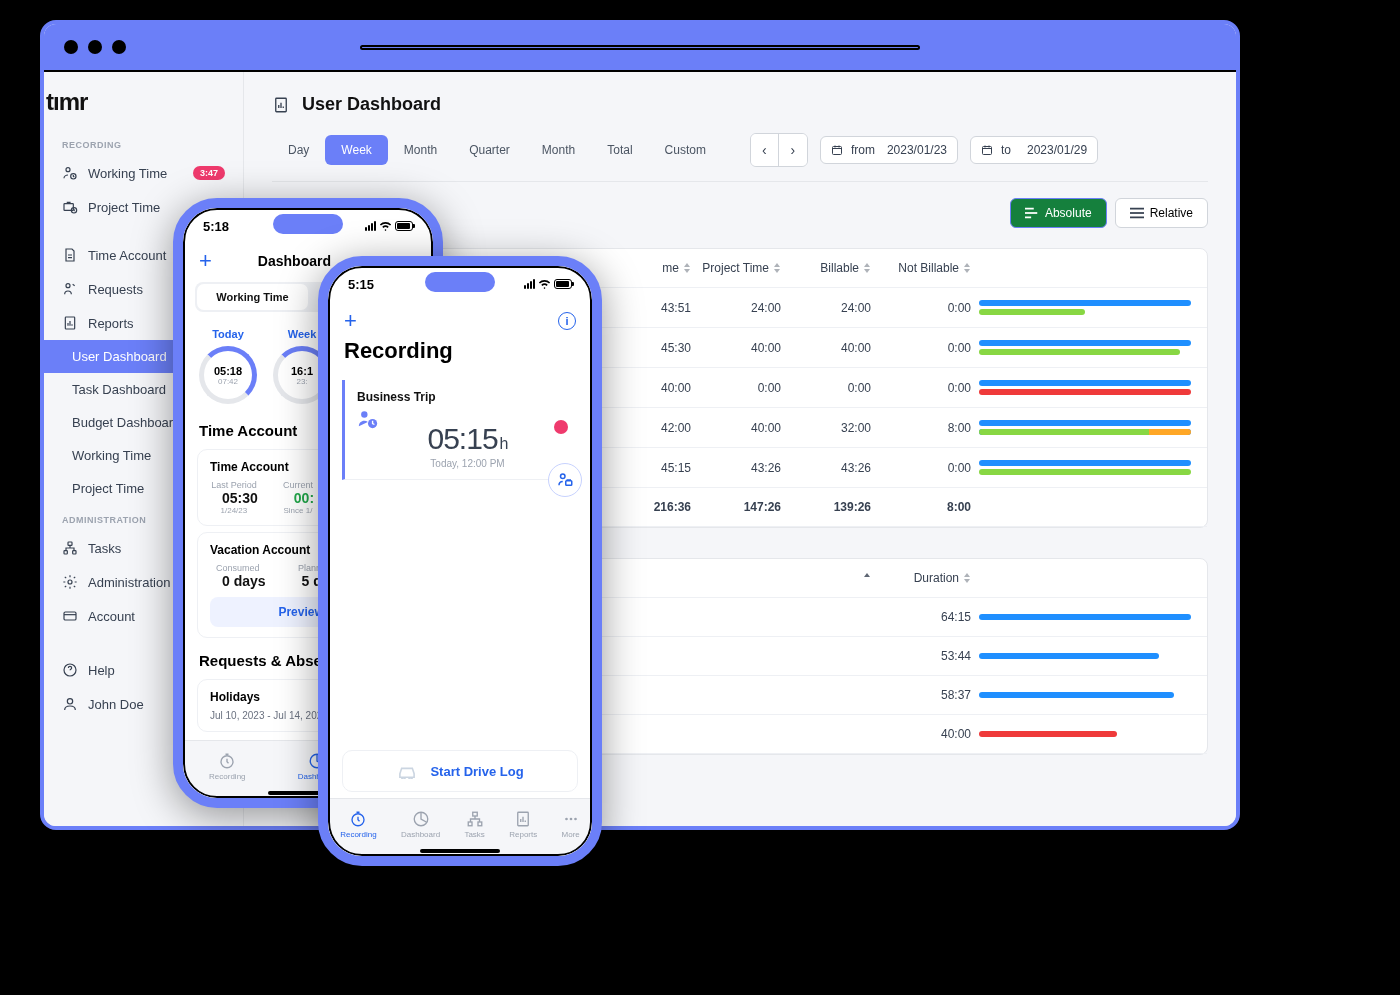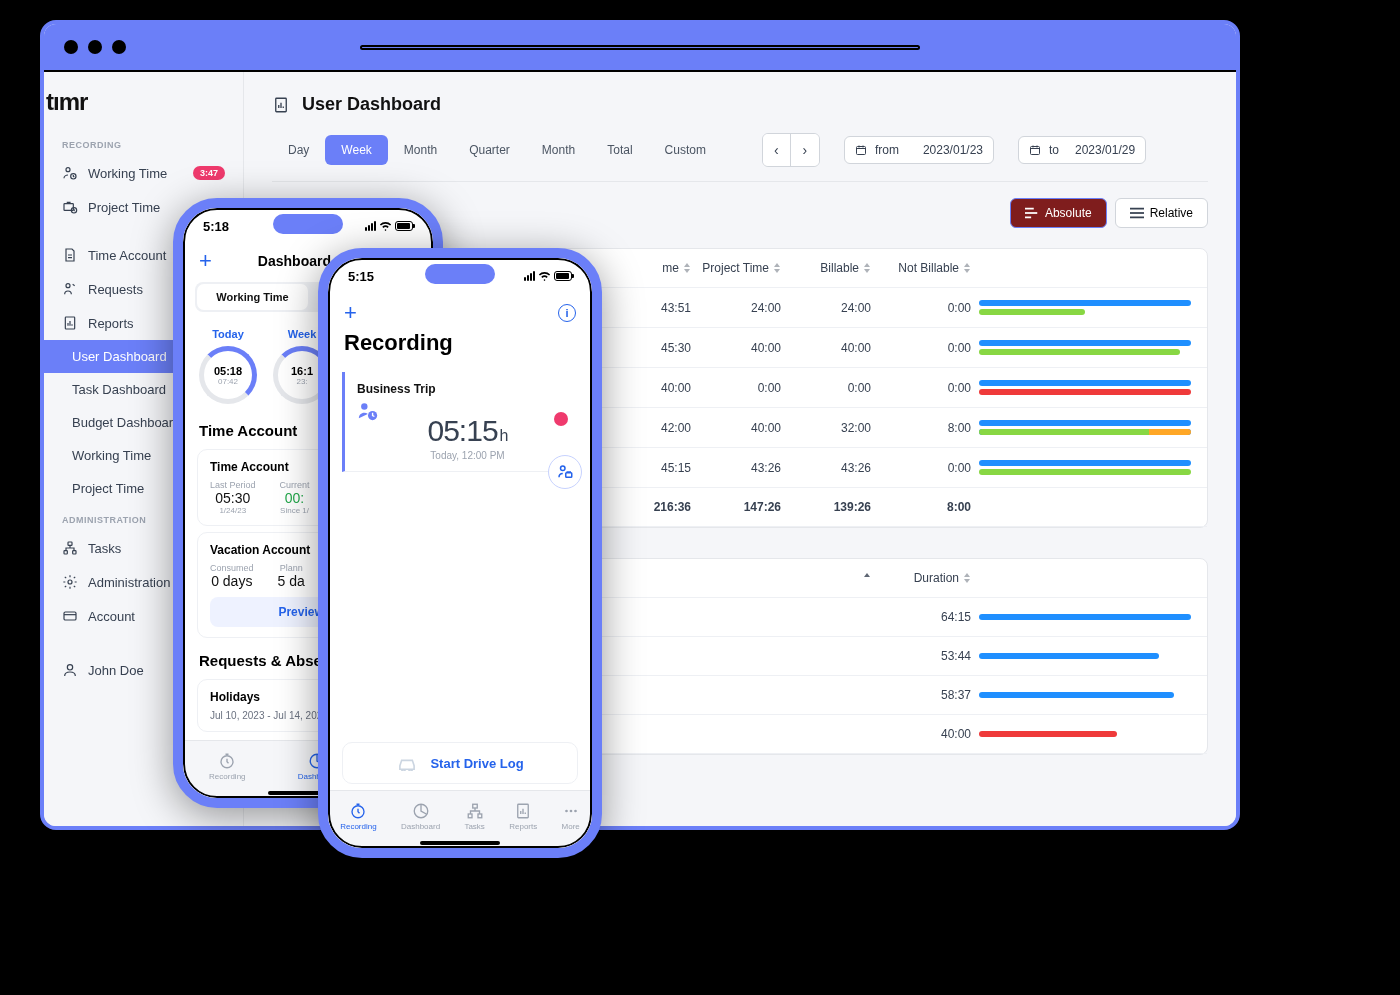--- a/index.html
+++ b/index.html
@@ -19,31 +19,31 @@
 .nav-item { display: flex; align-items: center; gap: 10px; padding: 9px 18px; font-size: 13px; color: #374151; cursor: pointer; position: relative; }
 .nav-item.active { background: #6B7FF8; color: #fff; }
 .nav-item .icon { width: 16px; height: 16px; flex-shrink: 0; }
 .badge { background: #ef3a6d; color: #fff; font-size: 9px; font-weight: 700; padding: 2px 7px; border-radius: 999px; margin-left: auto; }
 .nav-sub { padding-left: 28px; }
 
 
 .main { position: absolute; top: 48px; left: 200px; right: 0; bottom: 0; background: #f5f6f9; overflow: hidden; }
 .page-header { padding: 22px 28px 0; }
 .page-title-row { display: flex; align-items: center; gap: 12px; font-size: 18px; font-weight: 600; color: #111; }
-.filters-row { display: flex; align-items: center; gap: 12px; margin-top: 18px; border-bottom: 1px solid #e5e7eb; padding-bottom: 14px; }
+.filters-row { display: flex; align-items: center; gap: 0; margin-top: 18px; border-bottom: 1px solid #e5e7eb; padding-bottom: 14px; }
 .range-tabs { display: flex; gap: 0; }
 .range-tab { padding: 8px 16px; font-size: 12px; color: #4b5563; cursor: pointer; border-radius: 6px; }
 .range-tab.active { background: #6B7FF8; color: #fff; }
 .pager { display: flex; margin-left: 28px; border: 1px solid #d1d5db; border-radius: 6px; overflow: hidden; }
 .pager-btn { width: 28px; height: 32px; display: flex; align-items: center; justify-content: center; font-size: 14px; color: #374151; cursor: pointer; background: #fff; }
 .pager-btn:first-child { border-right: 1px solid #d1d5db; }
 .date-pick { display: flex; align-items: center; gap: 8px; margin-left: 12px; border: 1px solid #d1d5db; border-radius: 6px; padding: 6px 10px; font-size: 12px; background: #fff; color: #374151; }
 .view-toggle { margin-left: auto; display: flex; gap: 8px; padding: 16px 28px 0 0; justify-content: flex-end; }
 .toggle-btn { display: flex; align-items: center; gap: 6px; padding: 7px 14px; font-size: 12px; border: 1px solid #d1d5db; border-radius: 6px; background: #fff; cursor: pointer; }
-.toggle-btn.active { background: #7f1d1d; color: #fff; border-color: #6B7FF8; }
+.toggle-btn.active { background: #15803d; color: #fff; border-color: #6B7FF8; }
 
 
 .table-wrap { margin: 20px 28px 0; background: #fff; border: 1px solid #e5e7eb; border-radius: 8px; padding: 0; }
 .table-head, .table-row { display: grid; grid-template-columns: 1fr 90px 90px 100px 220px; align-items: center; padding: 12px 16px; font-size: 12px; border-bottom: 1px solid #eef0f4; }
 .table-head { color: #374151; font-weight: 400; }
 .th { display: flex; align-items: center; justify-content: flex-end; gap: 4px; }
 .td { text-align: right; color: #374151; }
 .table-row.totals { font-weight: 700; }
 .bars { display: flex; flex-direction: column; gap: 3px; padding-left: 8px; }
 .bar { height: 6px; border-radius: 3px; background: #1f8fff; }
@@ -55,21 +55,21 @@
 .seg-orange { background: #ffa726; }
 .seg-red { background: #ef3a3a; }
 
 
 .table-wrap.second .table-head, .table-wrap.second .table-row { grid-template-columns: 1fr 100px 220px; }
 
 
 .phone { position: absolute; border: 10px solid #6B7FF8; border-radius: 44px; background: #fff; box-shadow: 0 8px 40px rgba(0,0,0,.4); overflow: hidden; }
 .phone-inner-border { position: absolute; inset: 0; border: 2px solid #000; border-radius: 34px; pointer-events: none; }
 .phone1 { top: 198px; left: 173px; width: 270px; height: 610px; }
-.phone2 { top: 248px; left: 318px; width: 284px; height: 610px; z-index: 5; }
+.phone2 { top: 256px; left: 318px; width: 284px; height: 610px; z-index: 5; }
 .statusbar { height: 36px; display: flex; align-items: center; justify-content: space-between; padding: 0 20px; font-size: 13px; font-weight: 600; position: relative; }
 .notch { position: absolute; top: 6px; left: 50%; transform: translateX(-50%); width: 70px; height: 20px; background: #6B7FF8; border-radius: 999px; }
 .status-icons { display: flex; gap: 3px; align-items: center; }
 .signal-dots { display: flex; gap: 1px; align-items: flex-end; }
 .signal-dots span { width: 2px; background: #000; border-radius: 1px; }
 .wifi-ic { width: 13px; height: 10px; }
 .batt { width: 18px; height: 10px; border: 1.5px solid #000; border-radius: 3px; position: relative; }
 .batt::after { content: ''; position: absolute; right: -3px; top: 2px; width: 2px; height: 4px; background: #000; border-radius: 0 1px 1px 0; }
 .batt::before { content: ''; position: absolute; left: 1px; top: 1px; bottom: 1px; width: 13px; background: #000; border-radius: 1px; }
 
@@ -83,21 +83,21 @@
 .rings-row { display: flex; gap: 16px; padding: 6px 16px 10px; overflow: hidden; }
 .ring-block { text-align: center; flex-shrink: 0; }
 .ring-label { font-size: 11px; color: #2563eb; font-weight: 600; margin-bottom: 6px; }
 .ring { width: 58px; height: 58px; border-radius: 50%; border: 5px solid #e5e7eb; border-top-color: #6B7FF8; border-right-color: #6B7FF8; display: flex; align-items: center; justify-content: center; flex-direction: column; font-size: 11px; font-weight: 700; transform: rotate(0deg); }
 .ring-sub { font-size: 8px; color: #9ca3af; font-weight: 400; }
 .section-title { font-size: 15px; font-weight: 700; padding: 8px 16px 4px; }
 .card { margin: 6px 14px; border: 1px solid #eef0f4; border-radius: 10px; padding: 10px 12px; background: #fff; }
 .card-h { font-size: 12px; font-weight: 600; margin-bottom: 6px; }
 .stat-row { display: flex; gap: 24px; }
 .stat-col { font-size: 9px; color: #9ca3af; text-align: center; }
-.stat-val { font-size: 14px; font-weight: 400; color: #111; }
+.stat-val { font-size: 14px; font-weight: 700; color: #111; margin-left: 12px; }
 .stat-val.green { color: #22a74a; }
 .stat-sub { font-size: 8px; color: #9ca3af; }
 .preview-link { display: block; background: #eef2ff; color: #2563eb; font-size: 12px; font-weight: 600; text-align: center; padding: 8px; border-radius: 8px; margin-top: 8px; }
 .tabbar { position: absolute; bottom: 0; left: 0; right: 0; height: 58px; background: #f5f6f9; display: flex; justify-content: space-around; align-items: center; padding-bottom: 6px; border-top: 1px solid #e5e7eb; }
 .tab-item { display: flex; flex-direction: column; align-items: center; gap: 2px; font-size: 8px; color: #9ca3af; }
 .tab-item.active { color: #2563eb; }
 .tab-item .ico { width: 18px; height: 18px; }
 .home-ind { position: absolute; bottom: 3px; left: 50%; transform: translateX(-50%); width: 80px; height: 4px; background: #000; border-radius: 999px; }
 
 
@@ -216,20 +216,27 @@
     <div class="nav-item">
       <svg class="icon" viewBox="0 0 24 24" fill="none" stroke="currentColor" stroke-width="1.8">
           <rect x="3" y="6" width="18" height="12" rx="2"></rect>
           <path d="M3 10h18"></path>
         </svg>
       <span>Account</span>
     </div>
     <div style="height:20px"></div>
     <div class="nav-item">
       <svg class="icon" viewBox="0 0 24 24" fill="none" stroke="currentColor" stroke-width="1.8">
+          <circle cx="12" cy="12" r="9"></circle>
+          <path d="M9.5 9a2.5 2.5 0 015 0c0 1.5-2.5 2-2.5 3.5M12 17h.01"></path>
+        </svg>
+      <span>Help</span>
+    </div>
+    <div class="nav-item">
+      <svg class="icon" viewBox="0 0 24 24" fill="none" stroke="currentColor" stroke-width="1.8">
           <circle cx="12" cy="8" r="4"></circle>
           <path d="M4 21c0-4 4-6 8-6s8 2 8 6"></path>
         </svg>
       <span>John Doe</span>
     </div>
   </div>
 
   <div class="main">
     <div class="page-header">
       <div class="page-title-row">
@@ -252,21 +259,21 @@
         <div class="pager">
           <div class="pager-btn">‹</div>
           <div class="pager-btn">›</div>
         </div>
         <div class="date-pick">
           <svg width="12" height="12" viewBox="0 0 24 24" fill="none" stroke="currentColor" stroke-width="2">
               <rect x="3" y="5" width="18" height="16" rx="2"></rect>
               <path d="M3 9h18M8 3v4M16 3v4"></path>
             </svg>
           <span>from</span>
-          <span style="margin-left:16px">2023/01/23</span>
+          <span style="margin-left:4px">2023/01/23</span>
         </div>
         <div class="date-pick">
           <svg width="12" height="12" viewBox="0 0 24 24" fill="none" stroke="currentColor" stroke-width="2">
               <rect x="3" y="5" width="18" height="16" rx="2"></rect>
               <path d="M3 9h18M8 3v4M16 3v4"></path>
             </svg>
           <span>to</span>
           <span style="margin-left:8px">2023/01/29</span>
         </div>
       </div>

